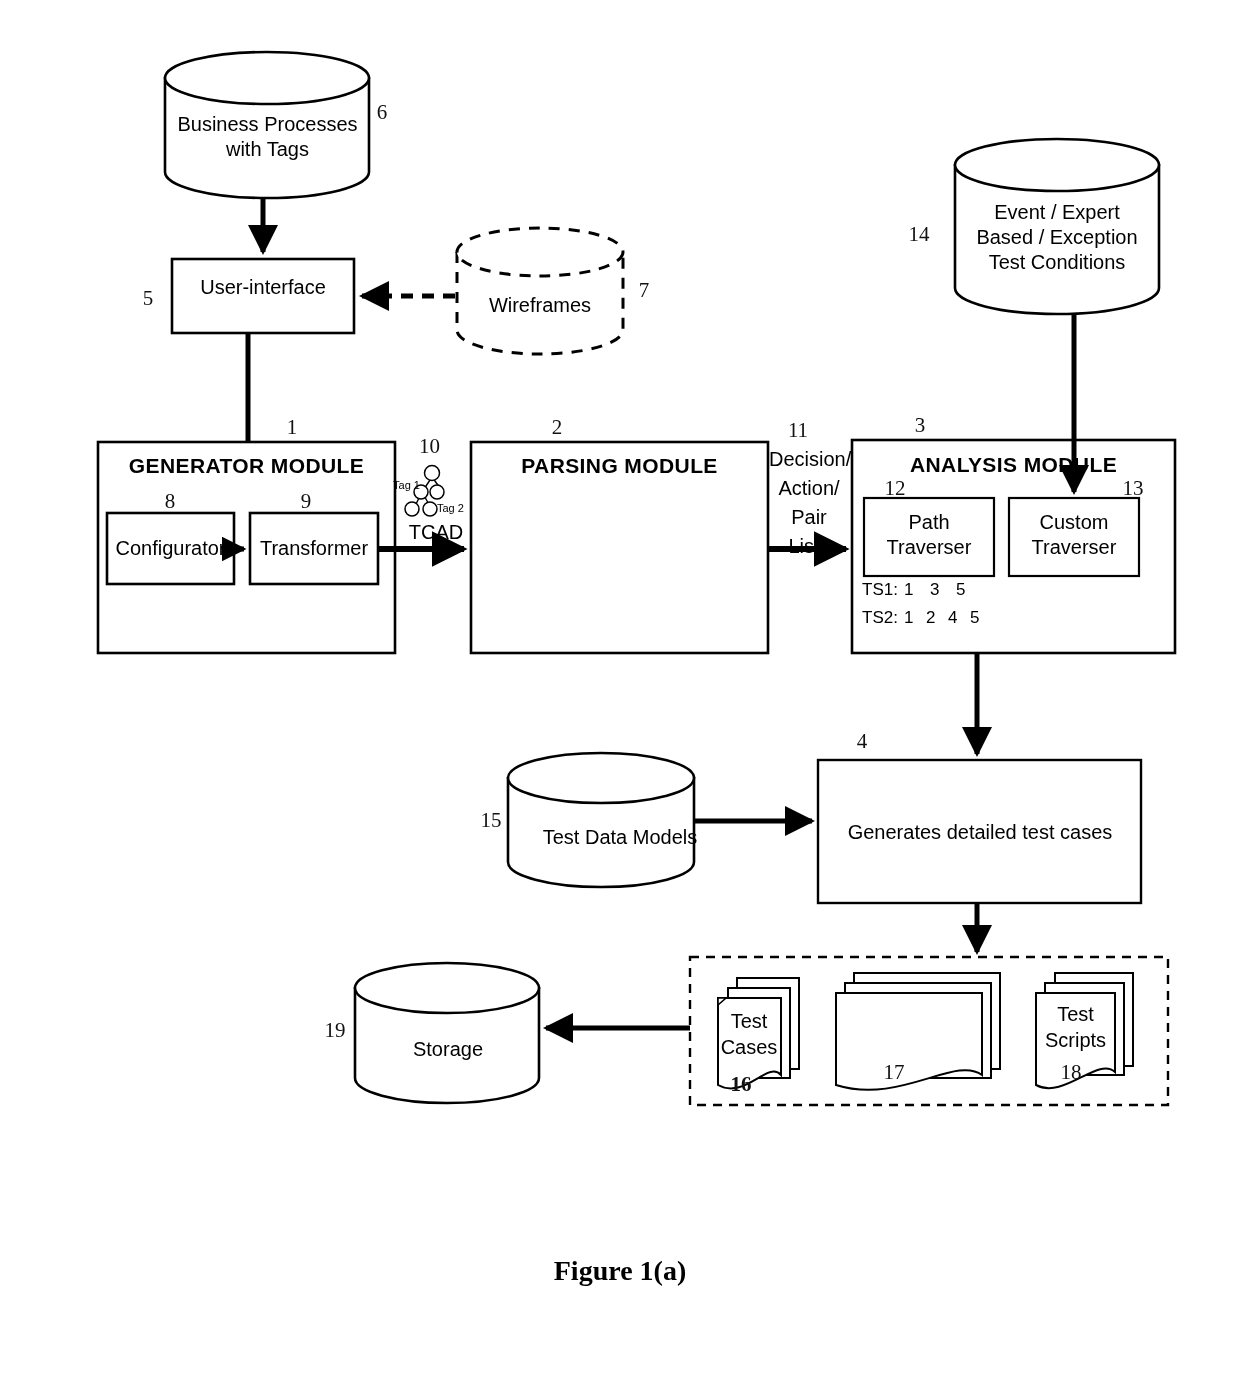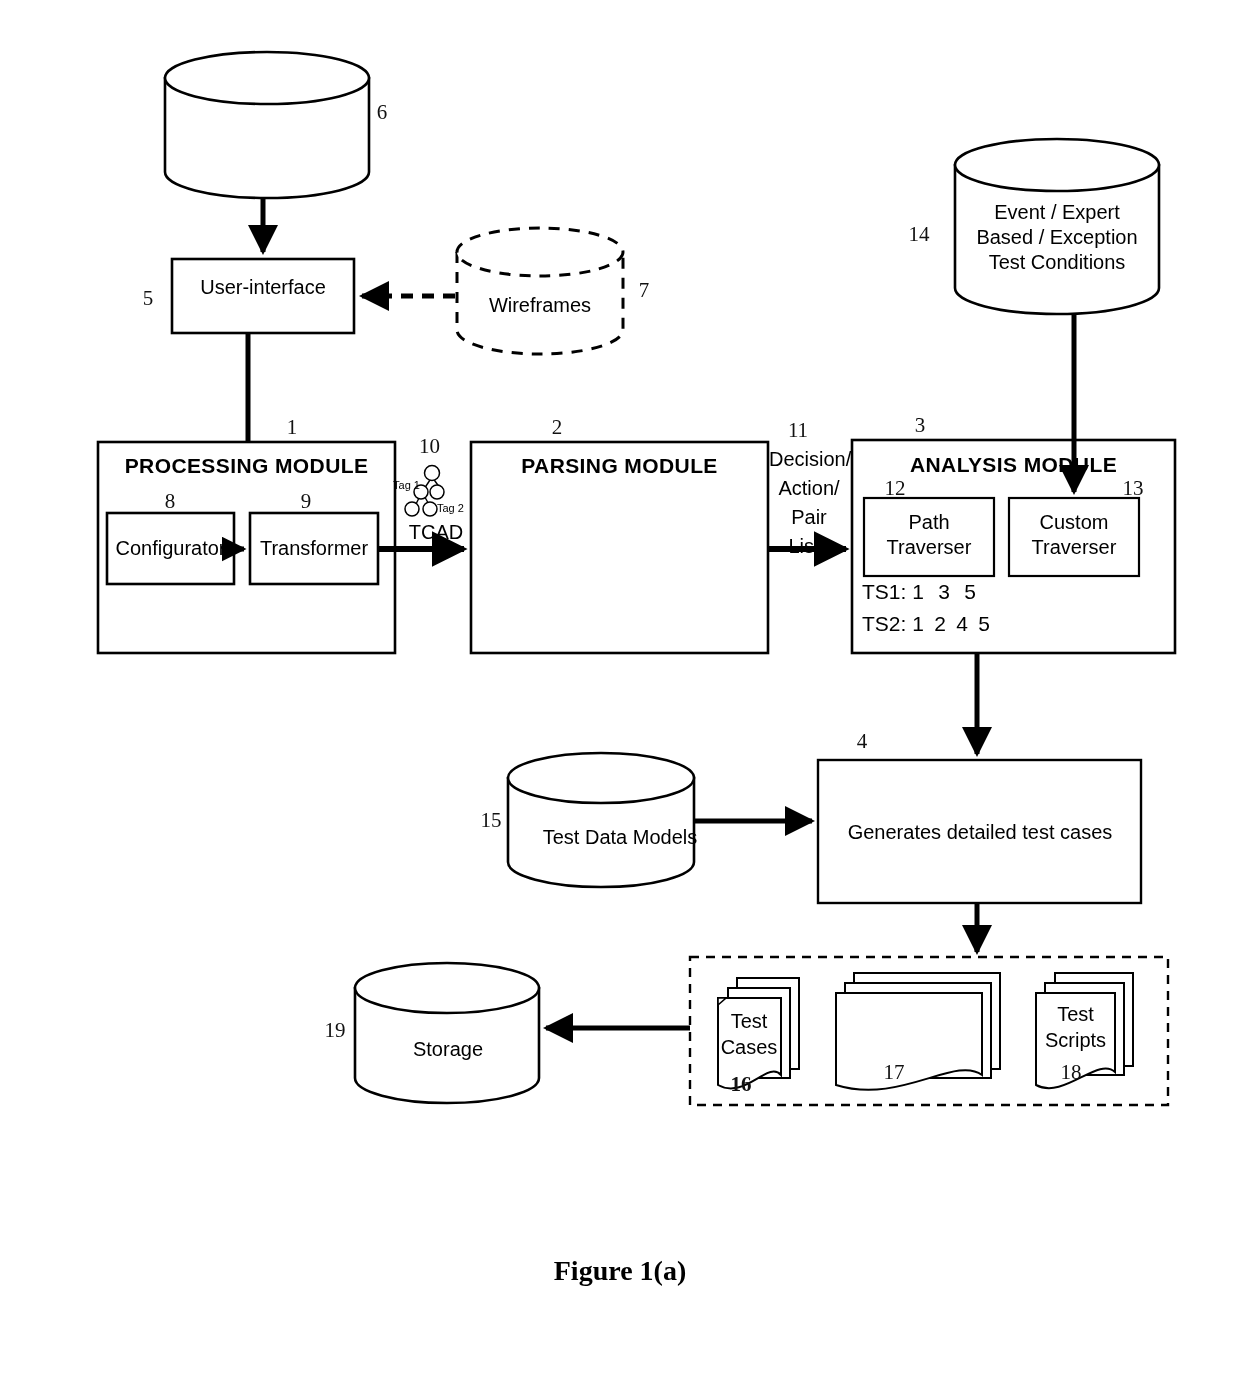--- a/index.html
+++ b/index.html
@@ -40,21 +40,21 @@
     text-align: center;
   }
   .module-title {
     font-weight: bold;
     font-size: 21px;
     letter-spacing: 0.4px;
   }
   .body-txt { font-size: 20px; }
   .cyl-txt  { font-size: 20px; }
   .small-b  { font-size: 14px; font-weight: bold; }
-  .ts-txt   { font-size: 21px; }
+  .ts-txt   { font-size: 17px; }
   .tiny     { font-size: 11px; }
   .caption {
     position: absolute;
     font-family: "Liberation Serif", serif;
     font-weight: bold;
     font-size: 28px;
     text-align: center;
   }
 </style>
 </head>
@@ -160,34 +160,36 @@
 
     <line x1="977" y1="653" x2="977" y2="754" stroke="#000" stroke-width="5" marker-end="url(#arrowSolid)"></line>
 
     <line x1="694" y1="821" x2="812" y2="821" stroke="#000" stroke-width="5" marker-end="url(#arrowSolid)"></line>
 
     <line x1="977" y1="903" x2="977" y2="952" stroke="#000" stroke-width="5" marker-end="url(#arrowSolid)"></line>
 
     <line x1="690" y1="1028" x2="546" y2="1028" stroke="#000" stroke-width="5" marker-end="url(#arrowSolid)"></line>
   </svg>
 
+  <div class="lbl cyl-txt" style="left:170px; top:112px; width:195px;">Business Processes
+with Tags</div>
   <div class="ref" style="left:368px; top:100px; width:28px;">6</div>
 
   <div class="lbl body-txt" style="left:172px; top:275px; width:182px;">User-interface</div>
   <div class="ref" style="left:134px; top:286px; width:28px;">5</div>
 
   <div class="lbl body-txt" style="left:457px; top:293px; width:166px;">Wireframes</div>
   <div class="ref" style="left:630px; top:278px; width:28px;">7</div>
 
   <div class="lbl cyl-txt" style="left:958px; top:200px; width:198px;">Event / Expert
 Based / Exception
 Test Conditions</div>
   <div class="ref" style="left:904px; top:222px; width:30px;">14</div>
 
-  <div class="lbl module-title" style="left:98px; top:453px; width:297px;">PROCESSING MODULE</div>
+  <div class="lbl module-title" style="left:98px; top:453px; width:297px;">GENERATOR MODULE</div>
   <div class="ref" style="left:278px; top:415px; width:28px;">1</div>
 
   <div class="lbl body-txt" style="left:107px; top:536px; width:127px;">Configurator</div>
   <div class="ref" style="left:156px; top:489px; width:28px;">8</div>
 
   <div class="lbl body-txt" style="left:250px; top:536px; width:128px;">Transformer</div>
   <div class="ref" style="left:292px; top:489px; width:28px;">9</div>
 
   <div class="ref" style="left:410px; top:434px; width:30px;text-align:right;">10</div>
   <div class="lbl tiny" style="left:386px; top:479px; width:34px; text-align:right;">Tag 1</div>

